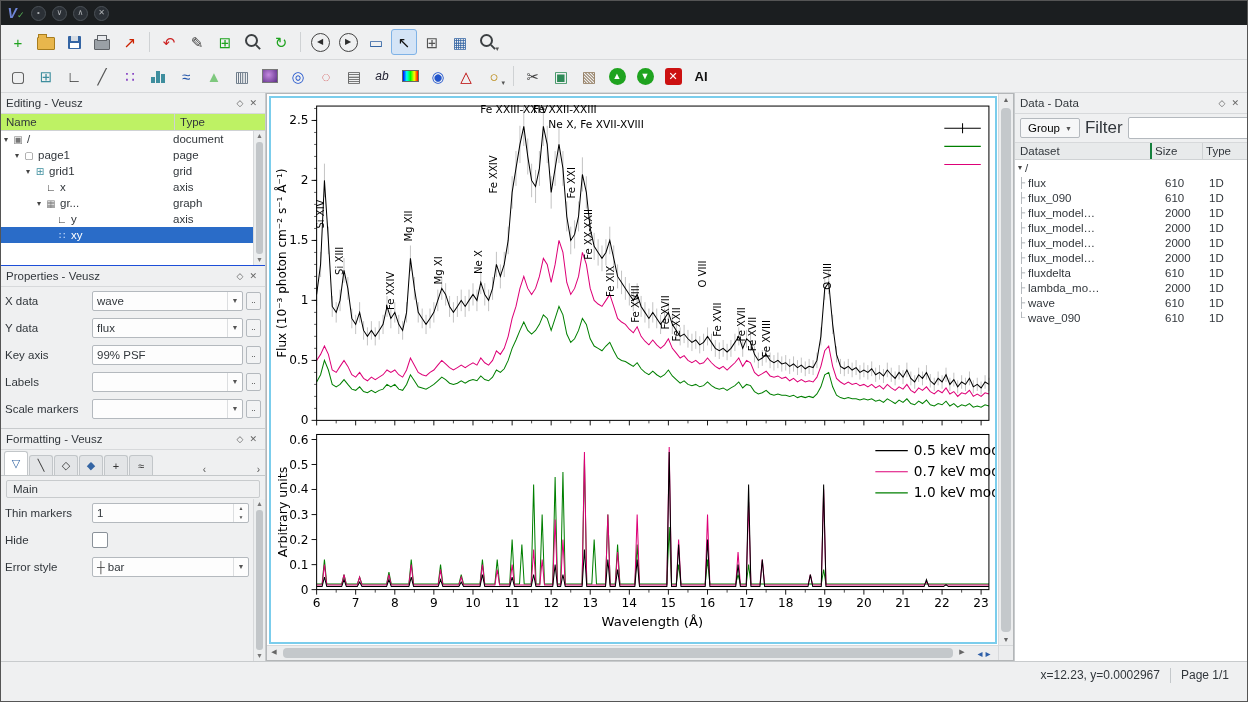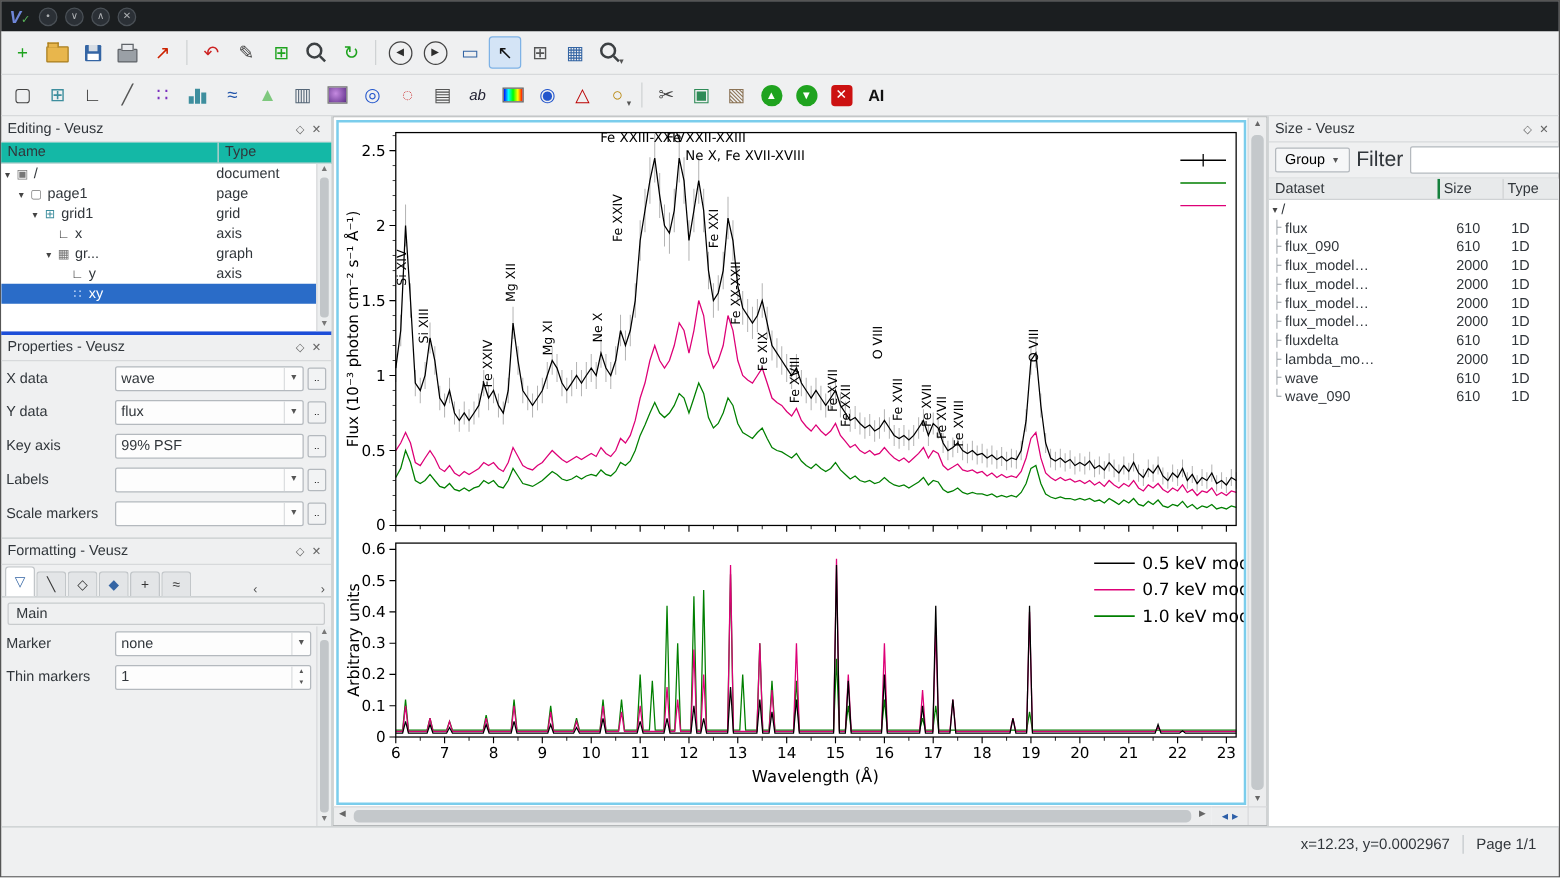--- a/index.html
+++ b/index.html
@@ -50,22 +50,22 @@
   .main{display:flex;height:568px;flex:none}
   .left-col{width:264px;display:flex;flex-direction:column;border-right:1px solid #c8cbcd}
   .right-col{width:232px;border-left:1px solid #c8cbcd;display:flex;flex-direction:column}
   .central{flex:1;position:relative;background:#fff;border:1px solid #b3b6b8;box-sizing:border-box}
 
   .dock-header{height:20px;display:flex;align-items:center;padding:0 5px;font-size:11.5px;border-bottom:1px solid #d7d9db;flex:none}
   .dock-header .sp{flex:1}
   .dhbtn{font-size:9px;color:#666;background:none;border:none;padding:0 3px}
 
   
-  #dock-editing{height:172px;display:flex;flex-direction:column;flex:none;border-bottom:3px solid #1d4ed8}
-  .tree-head{display:flex;background:#14b8a6;border-bottom:1px solid #cfd2d4;font-size:11.5px;flex:none}
+  #dock-editing{height:172px;display:flex;flex-direction:column;flex:none;border-bottom:1px solid #1d4ed8}
+  .tree-head{display:flex;background:#bef264;border-bottom:1px solid #cfd2d4;font-size:11.5px;flex:none}
   .th-name{flex:1;padding:2px 5px;border-right:1px solid #cfd2d4}
   .th-type{width:80px;padding:2px 5px}
   .editing-body{flex:1;display:flex;background:#fff;overflow:hidden}
   .tree{flex:1}
   .trow{display:flex;align-items:center;height:16px;font-size:11.5px}
   .trow.sel{background:#2a6cc8;color:#fff}
   .exp{width:10px;font-size:8px;color:#444;text-align:center;flex:none}
   .trow.sel .exp{color:#fff}
   .ticon{width:14px;font-size:10px;text-align:center;flex:none}
   .tname{flex:1;padding-left:2px;white-space:nowrap}
@@ -427,34 +427,39 @@
             <button class="ftab" style="color: rgb(52, 101, 164);">◆</button>
             <button class="ftab" style="color: rgb(51, 51, 51);">+</button>
             <button class="ftab" style="color: rgb(51, 51, 51);">≈</button>
             <button class="fscroll">‹</button>
             <button class="fscroll">›</button>
           </div>
         <div class="fgroup">Main</div>
         <div class="fbody">
           <div class="rows" id="formatting-rows">
               <div class="prow">
-                <span class="plabel b">Marker</span>
-                <div class="combo">
-                  <span>none</span>
-                  <span class="arr">▼</span>
-                </div>
-              </div>
-              <div class="prow">
                 <span class="plabel">Thin markers</span>
                 <div class="spin">
                   <span>1</span>
                   <span class="ud">
                     <span>▲</span>
                     <span>▼</span>
                   </span>
+                </div>
+              </div>
+              <div class="prow">
+                <span class="plabel">Hide</span>
+                <div class="cbx"></div>
+              </div>
+              <div class="prow">
+                <span class="plabel">Error style</span>
+                <div class="combo">
+                  <span class="err-ico">┼</span>
+                  <span>bar</span>
+                  <span class="arr">▼</span>
                 </div>
               </div>
             </div>
           <div class="mini-scroll">
             <div class="ms-arrow">▲</div>
             <div class="ms-thumb"></div>
             <div class="ms-arrow">▼</div>
           </div>
         </div>
       </div>
@@ -837,21 +842,21 @@
       <div class="pageflip">
         <span>◂</span>
         <span>▸</span>
       </div>
       <div class="corner"></div>
     </div>
 
     <div class="right-col">
       <div class="dock" id="dock-data">
         <div class="dock-header">
-          <span>Size - Veusz</span>
+          <span>Data - Data</span>
           <span class="sp"></span>
           <button class="dhbtn">◇</button>
           <button class="dhbtn">✕</button>
         </div>
         <div class="data-controls">
           <button class="group-btn">
             <span>Group</span>
             <span class="arr">▼</span>
           </button>
           <span class="filter-label">Filter</span>

